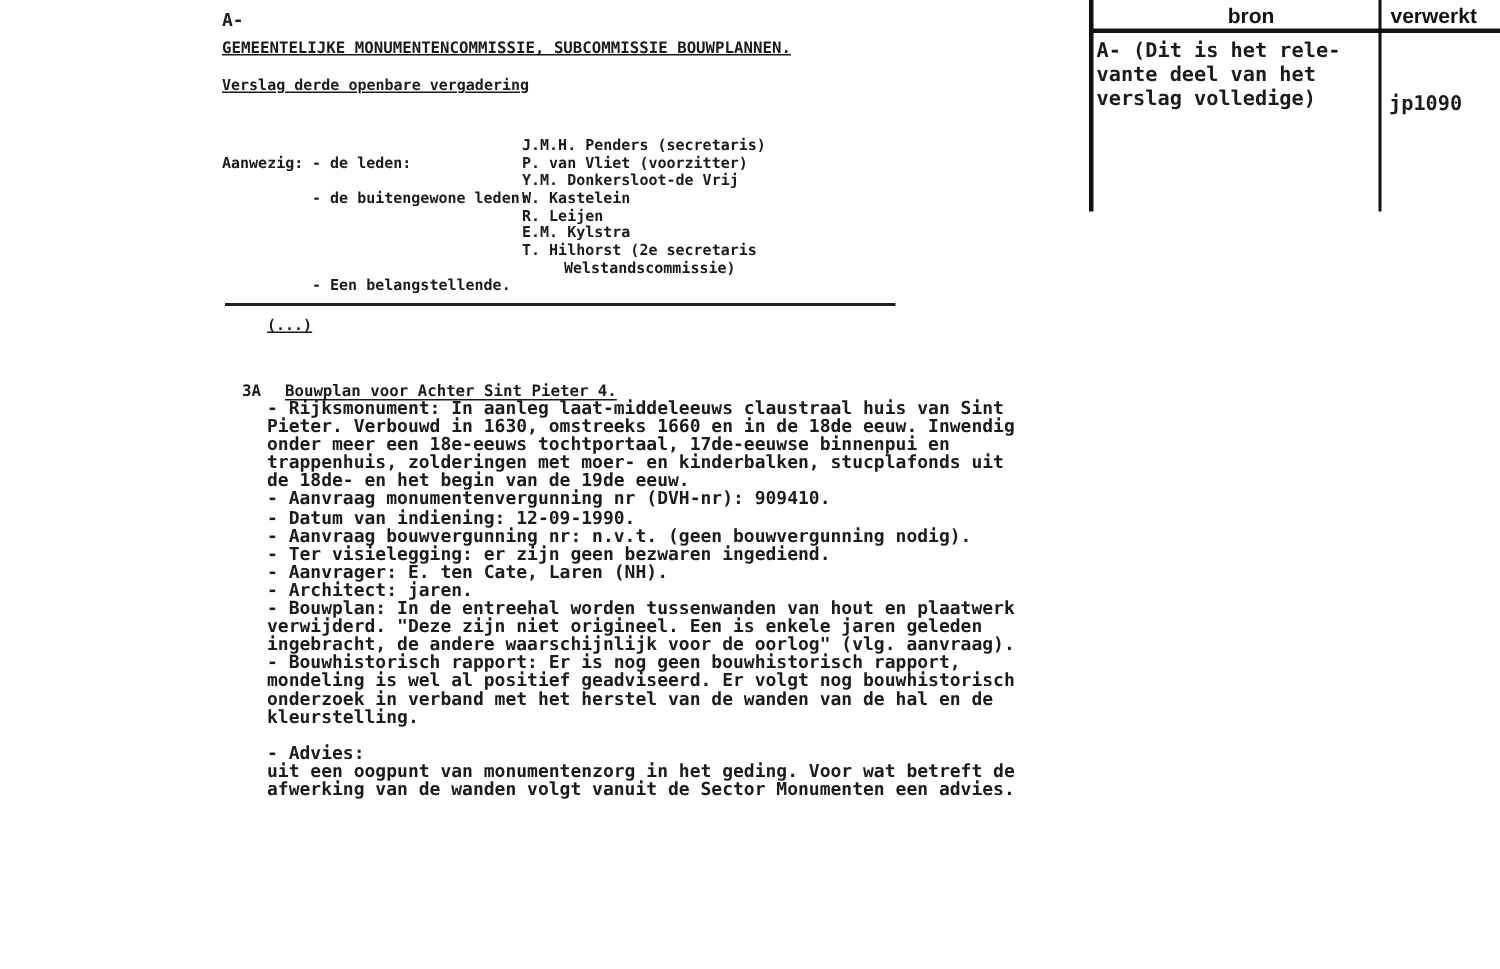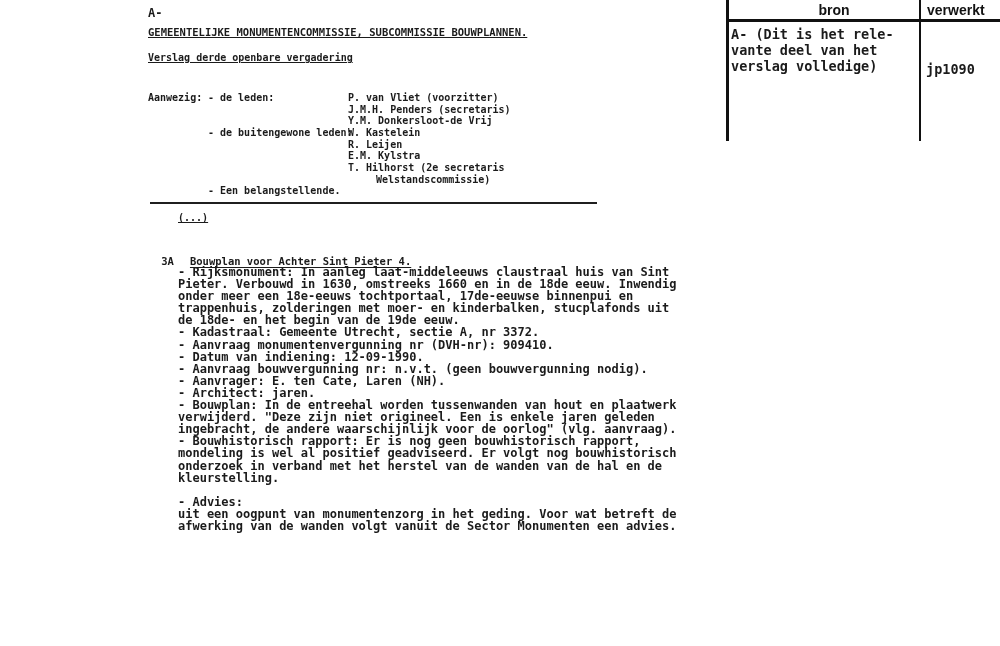--- a/index.html
+++ b/index.html
@@ -37,26 +37,26 @@
 <body>
 
 <div class="page">
 
   <div class="abs mono12" style="left:148px;top:6px;">A-</div>
   <div class="abs mono10" style="left:148px;top:26px;font-size:10.5px;">GEMEENTELIJKE MONUMENTENCOMMISSIE, SUBCOMMISSIE BOUWPLANNEN.</div>
   <div class="abs mono10" style="left:148px;top:52px;">Verslag derde openbare vergadering</div>
 
   <div class="abs" style="left:148px;top:92px;width:460px;">
     <div class="att-line">
+      <span class="c2">J.M.H. Penders (secretaris)</span>
+    </div>
+    <div class="att-line">
       <span class="c0">Aanwezig:</span>
       <span class="c1">- de leden:</span>
       <span class="c2">P. van Vliet (voorzitter)</span>
-    </div>
-    <div class="att-line">
-      <span class="c2">J.M.H. Penders (secretaris)</span>
     </div>
     <div class="att-line">
       <span class="c2">Y.M. Donkersloot-de Vrij</span>
     </div>
     <div class="att-line">
       <span class="c1">- de buitengewone leden:</span>
       <span class="c2">W. Kastelein</span>
     </div>
     <div class="att-line">
       <span class="c2">R. Leijen</span>
@@ -82,24 +82,24 @@
   <div class="abs" style="left:136px;top:243px;font-size:10.5px;white-space:pre;">
     <span>3A</span><span style="display:inline-block;width:16px;"></span><span class="underline">Bouwplan voor Achter Sint Pieter 4.</span>
   </div>
 
   <div class="abs" style="left:178px;top:266px;width:440px;">
     <div class="bodyline">- Rijksmonument: In aanleg laat-middeleeuws claustraal huis van Sint</div>
     <div class="bodyline">Pieter. Verbouwd in 1630, omstreeks 1660 en in de 18de eeuw. Inwendig</div>
     <div class="bodyline">onder meer een 18e-eeuws tochtportaal, 17de-eeuwse binnenpui en</div>
     <div class="bodyline">trappenhuis, zolderingen met moer- en kinderbalken, stucplafonds uit</div>
     <div class="bodyline">de 18de- en het begin van de 19de eeuw.</div>
-    <div class="bodyline">- Kadastraal: Gemeente Utrecht, sectie A, nr 3372.</div>
     <div class="bodyline">- Aanvraag monumentenvergunning nr (DVH-nr): 909410.</div>
     <div class="bodyline">- Datum van indiening: 12-09-1990.</div>
     <div class="bodyline">- Aanvraag bouwvergunning nr: n.v.t. (geen bouwvergunning nodig).</div>
+    <div class="bodyline">- Ter visielegging: er zijn geen bezwaren ingediend.</div>
     <div class="bodyline">- Aanvrager: E. ten Cate, Laren (NH).</div>
     <div class="bodyline">- Architect: jaren.</div>
     <div class="bodyline">- Bouwplan: In de entreehal worden tussenwanden van hout en plaatwerk</div>
     <div class="bodyline">verwijderd. "Deze zijn niet origineel. Een is enkele jaren geleden</div>
     <div class="bodyline">ingebracht, de andere waarschijnlijk voor de oorlog" (vlg. aanvraag).</div>
     <div class="bodyline">- Bouwhistorisch rapport: Er is nog geen bouwhistorisch rapport,</div>
     <div class="bodyline">mondeling is wel al positief geadviseerd. Er volgt nog bouwhistorisch</div>
     <div class="bodyline">onderzoek in verband met het herstel van de wanden van de hal en de</div>
     <div class="bodyline">kleurstelling.</div>
     <div class="blankline"></div>

